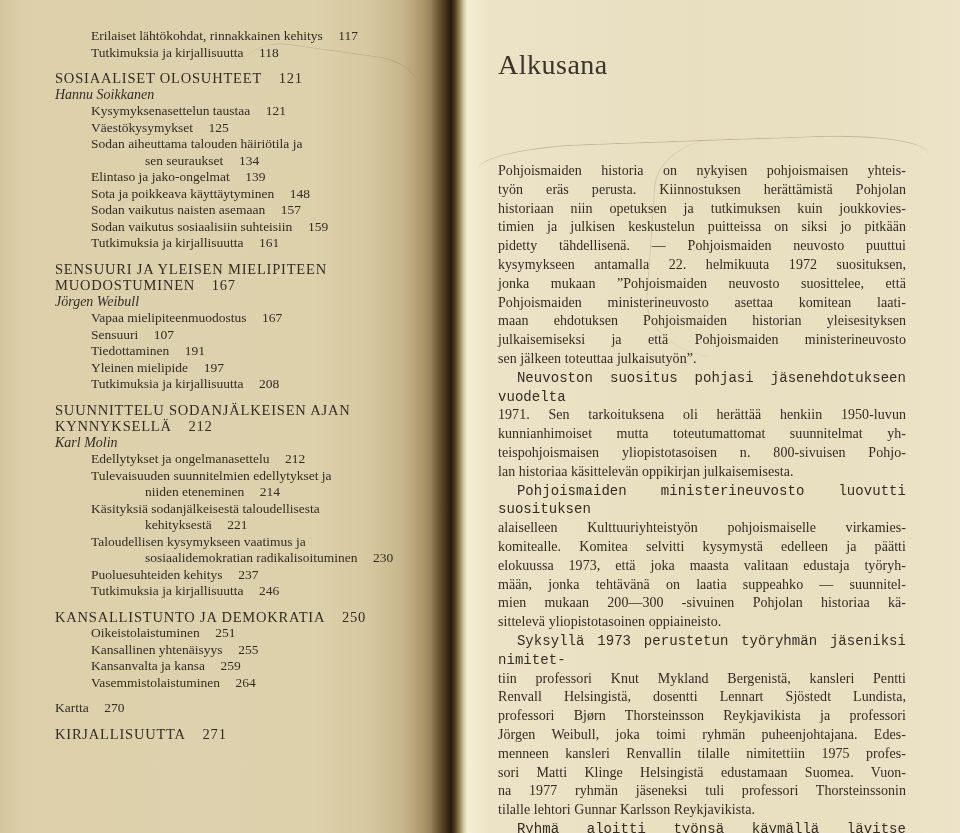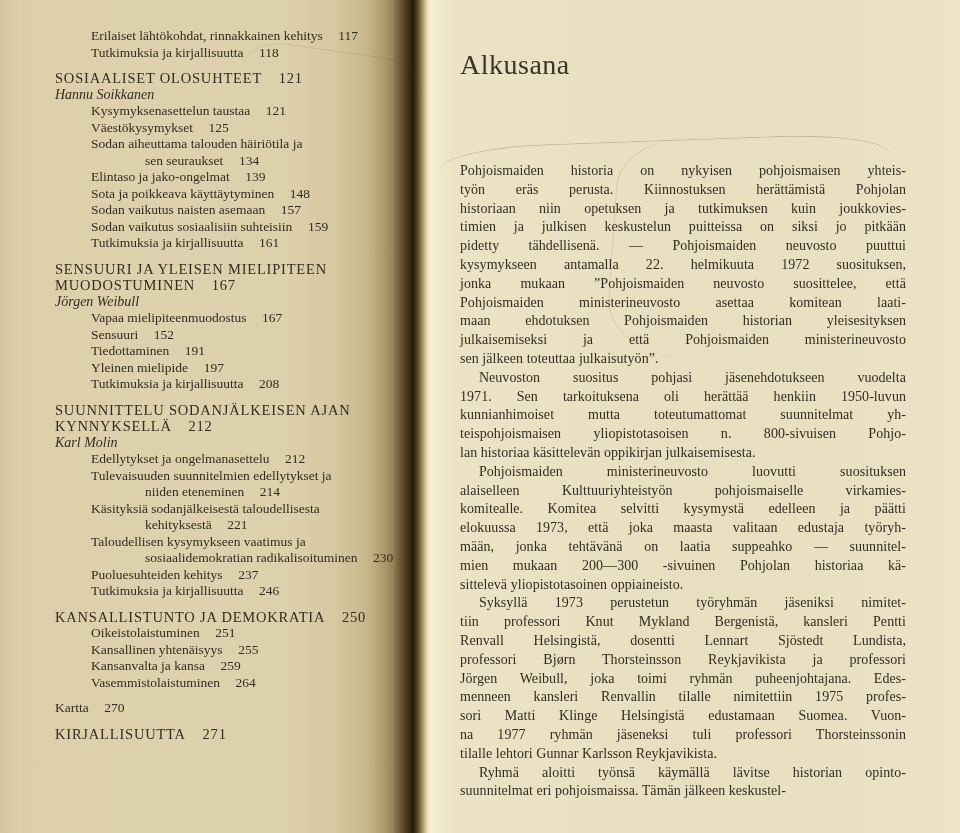--- a/index.html
+++ b/index.html
@@ -10,21 +10,21 @@
   }
   .book {
     position: relative;
     width: 960px; height: 833px;
     display: flex;
     overflow: hidden;
   }
   
   .page-left {
     position: relative;
-    width: 394px; height: 100%;
+    width: 432px; height: 100%;
     box-sizing: border-box;
     padding: 28px 0 0 55px;
     background: linear-gradient(90deg,
       #d4c69e 0%, #dccfa9 5%, #ded2ae 45%, #ddd1ac 72%,
       #d6c8a0 85%, #c8b78c 93%, #ab9668 98%, #93805a 100%);
   }
   .toc-line {
     color: var(--ink, #322c22);
     font-size: 13.5px;
     line-height: 16.5px;
@@ -64,21 +64,21 @@
   .para { margin: 0; }
   .jline {
     color: var(--ink, #322c22);
     font-size: 14px;
     line-height: 18.8px;
     letter-spacing: 0.05px;
     text-align: justify;
     text-align-last: justify;
   }
   .jline.last { text-align-last: left; }
-  .jline.ind { text-indent: 1.35em; }
+  .jline.ind { text-indent: 1.35em; font-family: Liberation Mono, monospace; }
   
   .crease {
     position: absolute;
     border-top: 1px solid rgba(105, 88, 58, 0.30);
     border-radius: 50% / 100%;
     pointer-events: none;
   }
   .crease.c1 { left: 8px; top: 140px; width: 450px; height: 42px; transform: rotate(-2deg); }
   .crease.c2 { left: 180px; top: 138px; width: 150px; height: 220px;
                border-top: none; border-left: 1px solid rgba(105,88,58,0.18);
@@ -104,21 +104,21 @@
         <div class="toc-line cont"><span class="t">sen seuraukset</span><span class="n">134</span></div>
         <div class="toc-line sub"><span class="t">Elintaso ja jako-ongelmat</span><span class="n">139</span></div>
         <div class="toc-line sub"><span class="t">Sota ja poikkeava käyttäytyminen</span><span class="n">148</span></div>
         <div class="toc-line sub"><span class="t">Sodan vaikutus naisten asemaan</span><span class="n">157</span></div>
         <div class="toc-line sub"><span class="t">Sodan vaikutus sosiaalisiin suhteisiin</span><span class="n">159</span></div>
         <div class="toc-line sub"><span class="t">Tutkimuksia ja kirjallisuutta</span><span class="n">161</span></div>
         <div class="toc-line head gap"><span class="t">SENSUURI JA YLEISEN MIELIPITEEN</span></div>
         <div class="toc-line head"><span class="t">MUODOSTUMINEN</span><span class="n">167</span></div>
         <div class="toc-line author"><span class="t">Jörgen Weibull</span></div>
         <div class="toc-line sub"><span class="t">Vapaa mielipiteenmuodostus</span><span class="n">167</span></div>
-        <div class="toc-line sub"><span class="t">Sensuuri</span><span class="n">152</span></div>
+        <div class="toc-line sub"><span class="t">Sensuuri</span><span class="n">107</span></div>
         <div class="toc-line sub"><span class="t">Tiedottaminen</span><span class="n">191</span></div>
         <div class="toc-line sub"><span class="t">Yleinen mielipide</span><span class="n">197</span></div>
         <div class="toc-line sub"><span class="t">Tutkimuksia ja kirjallisuutta</span><span class="n">208</span></div>
         <div class="toc-line head gap"><span class="t">SUUNNITTELU SODANJÄLKEISEN AJAN</span></div>
         <div class="toc-line head"><span class="t">KYNNYKSELLÄ</span><span class="n">212</span></div>
         <div class="toc-line author"><span class="t">Karl Molin</span></div>
         <div class="toc-line sub"><span class="t">Edellytykset ja ongelmanasettelu</span><span class="n">212</span></div>
         <div class="toc-line sub"><span class="t">Tulevaisuuden suunnitelmien edellytykset ja</span></div>
         <div class="toc-line cont"><span class="t">niiden eteneminen</span><span class="n">214</span></div>
         <div class="toc-line sub"><span class="t">Käsityksiä sodanjälkeisestä taloudellisesta</span></div>

